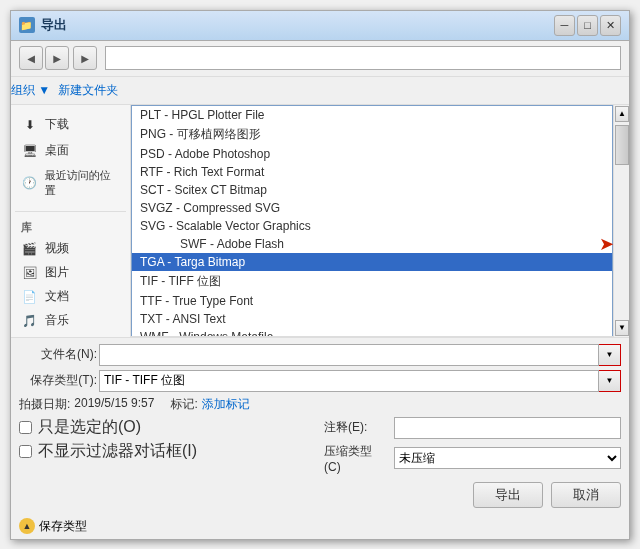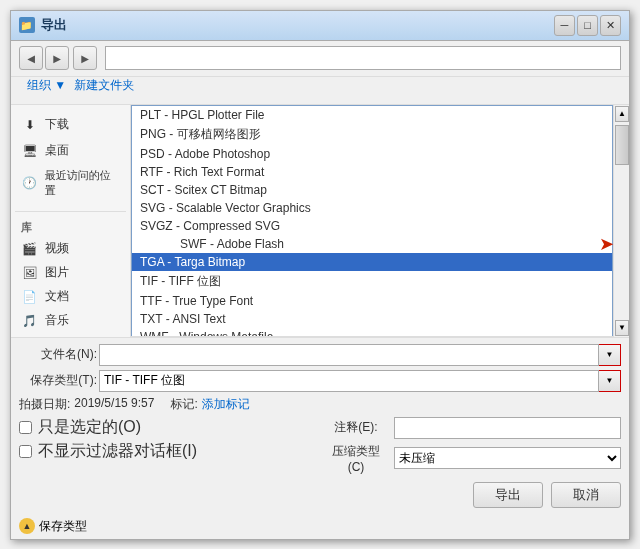--- a/index.html
+++ b/index.html
@@ -108,22 +108,22 @@
       margin-left: 4px;
     }
     .address-text {
       font-size: 12px;
       color: #333;
     }
     .secondary-toolbar {
       background: #f0f0f0;
       height: 28px;
       display: flex;
-      align-items: flex-start;
-      padding: 0 16px;
+      align-items: center;
+      padding: 0 0;
       gap: 8px;
       border-bottom: 1px solid #ddd;
     }
     .toolbar-link {
       color: #0066cc;
       text-decoration: none;
       font-size: 12px;
       cursor: pointer;
     }
     .main-content {
@@ -278,21 +278,21 @@
     }
     .right-form-row {
       display: flex;
       align-items: center;
       margin-bottom: 4px;
     }
     .right-label {
       width: 70px;
       font-size: 12px;
       color: #333;
-      text-align: center;
+      text-align: left;
       padding-right: 6px;
     }
     .right-input {
       flex: 1;
       height: 22px;
       border: 1px solid #aaa;
       background: white;
       padding: 0 4px;
       font-size: 12px;
     }
@@ -434,22 +434,22 @@
     </div>
 
     <div class="right-panel" style="flex-direction:row;">
       <div class="file-list">
         <div class="dropdown-list">
           <div class="dropdown-item">PLT - HPGL Plotter File</div>
           <div class="dropdown-item">PNG - 可移植网络图形</div>
           <div class="dropdown-item">PSD - Adobe Photoshop</div>
           <div class="dropdown-item">RTF - Rich Text Format</div>
           <div class="dropdown-item">SCT - Scitex CT Bitmap</div>
+          <div class="dropdown-item">SVGZ - Compressed SVG</div>
           <div class="dropdown-item">SVG - Scalable Vector Graphics</div>
-          <div class="dropdown-item">SVGZ - Compressed SVG</div>
           <div class="dropdown-item" style="position:relative;margin-left:40px;">
             SWF - Adobe Flash
             <span style="position:absolute; right:-2px; top:50%; transform:translateY(-50%); color:#cc2200; font-size:18px; line-height:1;">➤</span>
           </div>
           <div class="dropdown-item selected">TGA - Targa Bitmap</div>
           <div class="dropdown-item">TIF - TIFF 位图</div>
           <div class="dropdown-item">TTF - True Type Font</div>
           <div class="dropdown-item">TXT - ANSI Text</div>
           <div class="dropdown-item">WMF - Windows Metafile</div>
 

